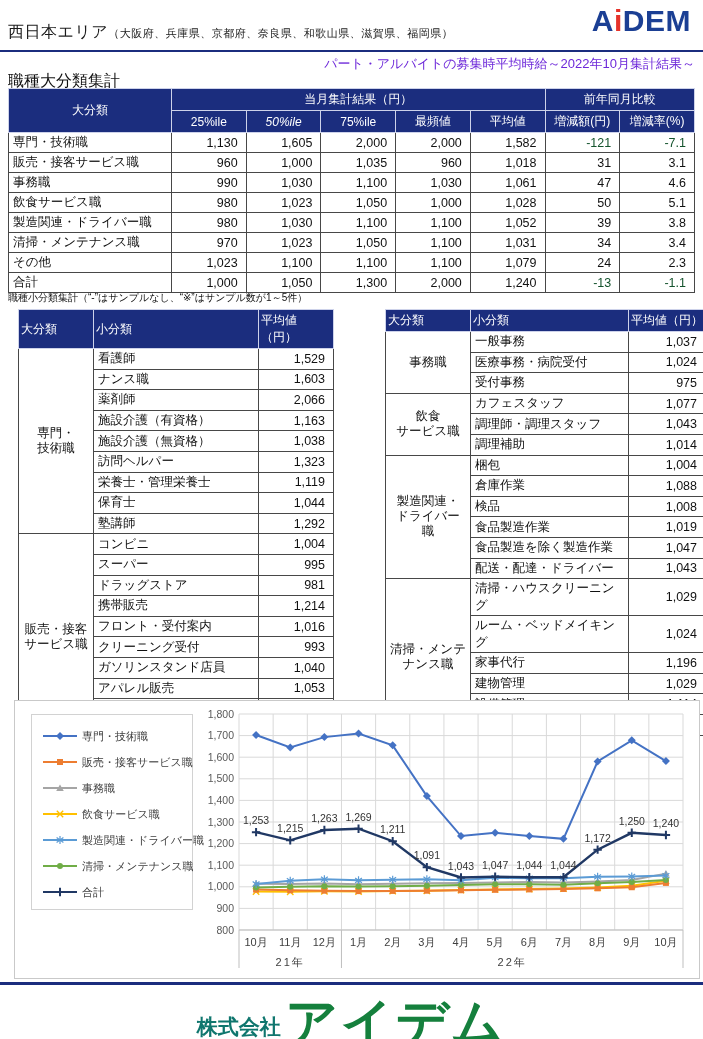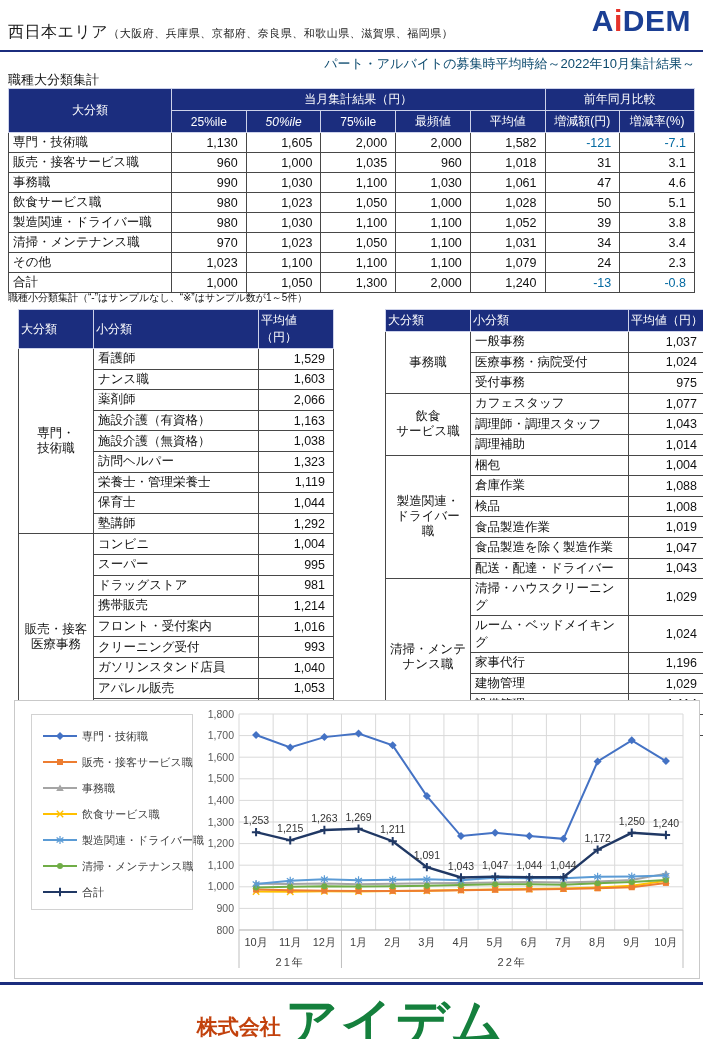--- a/index.html
+++ b/index.html
@@ -5,52 +5,52 @@
   html,body{margin:0;padding:0;}
   body{width:703px;height:1039px;background:#fff;position:relative;
        font-family:"Liberation Sans","DejaVu Sans",sans-serif;color:#111;}
   .abs{position:absolute;}
   
   .area-title{left:8px;top:22px;font-size:16px;color:#1a1a1a;letter-spacing:.5px;}
   .area-regions{font-size:11px;}
   .logo{right:12px;top:6px;font-size:30px;font-weight:bold;letter-spacing:.5px;line-height:1;}
   .logo .b{color:#1b3f94;} .logo .r{color:#e6332a;}
   .head-rule{left:0;top:50px;width:703px;height:2px;background:#1b2d7e;}
-  .subtitle{right:8px;top:55px;font-size:13px;color:#0c4a6e;}
-  .sec1{left:8px;top:71px;font-size:13px;}
+  .subtitle{right:8px;top:55px;font-size:13px;color:#6d28d9;}
+  .sec1{left:8px;top:71px;font-size:16px;}
   .sec2{left:8px;top:291px;font-size:10px;}
   
   table{border-collapse:collapse;table-layout:fixed;}
   table.data{border:1px solid #1b2d7e;}
   table.data th{background:#1b2d7e;color:#fff;font-weight:normal;border:1px solid #cdd2ea;
        font-size:12px;padding:2px 2px;}
   table.data td{border:1px solid #474747;font-size:12.5px;padding:1px 4px;background:#fff;}
   td.cat{text-align:left;}
   td.num{text-align:right;padding-right:8px !important;}
-  td.neg{color:#0369a1;}
+  td.neg{color:#14532d;}
   td.grp{text-align:center;white-space:pre-line;line-height:1.2;}
   td.sub{text-align:left;}
   th.th-left{text-align:left;padding-left:5px;}
   #major-table{left:8px;top:88px;width:687px;}
   #major-table td{height:17px;}
   #minor-left{left:18px;top:309px;width:300px;}
   #minor-right{left:385px;top:309px;width:305px;}
   #minor-left td,#minor-right td{height:17.6px;}
   
   .chart-box{left:14px;top:700px;width:684px;height:277px;border:1px solid #c9c9c9;background:#fff;}
   .legend{position:absolute;left:16px;top:13px;width:162px;height:196px;border:1px solid #d2d2d2;
           padding:8px 0 0 10px;box-sizing:border-box;}
   .legend-item{display:flex;align-items:center;height:26px;}
   .legend-item svg{flex:0 0 36px;}
   .legend-label{font-size:11px;color:#404040;margin-left:4px;white-space:nowrap;}
   .plot-wrap{position:absolute;left:176px;top:5px;}
   
   .foot-rule{left:0;top:982px;width:703px;height:3px;background:#1b2d7e;}
   .footer-logo{left:0;top:988px;width:703px;text-align:center;}
-  .f-small{font-size:21px;font-weight:bold;color:#c2410c;vertical-align:6px;}
+  .f-small{font-size:21px;font-weight:bold;color:#0f766e;vertical-align:6px;}
   .f-big{font-size:52px;font-weight:800;color:#15803d;letter-spacing:2px;}
 </style>
 </head>
 <body>
 
 <div class="abs area-title">
   <span>西日本エリア</span><span class="area-regions">（大阪府、兵庫県、京都府、奈良県、和歌山県、滋賀県、福岡県）</span>
 </div>
 <div class="abs logo">
   <span class="b">A</span><span class="r">i</span><span class="b">DEM</span>
@@ -148,21 +148,21 @@
         <td class="num">2.3</td>
       </tr>
       <tr>
         <td class="cat">合計</td>
         <td class="num">1,000</td>
         <td class="num">1,050</td>
         <td class="num">1,300</td>
         <td class="num">2,000</td>
         <td class="num">1,240</td>
         <td class="num neg">-13</td>
-        <td class="num neg">-0.8</td>
+        <td class="num neg">-1.1</td>
       </tr>
     </tbody>
 </table>
 
 <div class="abs sec2">職種小分類集計（“-”はサンプルなし、“※”はサンプル数が1～5件）</div>
 <table id="minor-left" class="abs data">
   <thead>
     <tr>
       <th class="th-left" style="width:70px;">大分類</th>
       <th class="th-left" style="width:160px;">小分類</th>
@@ -203,21 +203,21 @@
       <tr>
         <td class="sub">保育士</td>
         <td class="num">1,044</td>
       </tr>
       <tr>
         <td class="sub">塾講師</td>
         <td class="num">1,292</td>
       </tr>
       <tr>
         <td class="grp" rowspan="10">販売・接客
-医療事務</td>
+サービス職</td>
         <td class="sub">コンビニ</td>
         <td class="num">1,004</td>
       </tr>
       <tr>
         <td class="sub">スーパー</td>
         <td class="num">995</td>
       </tr>
       <tr>
         <td class="sub">ドラッグストア</td>
         <td class="num">981</td>

